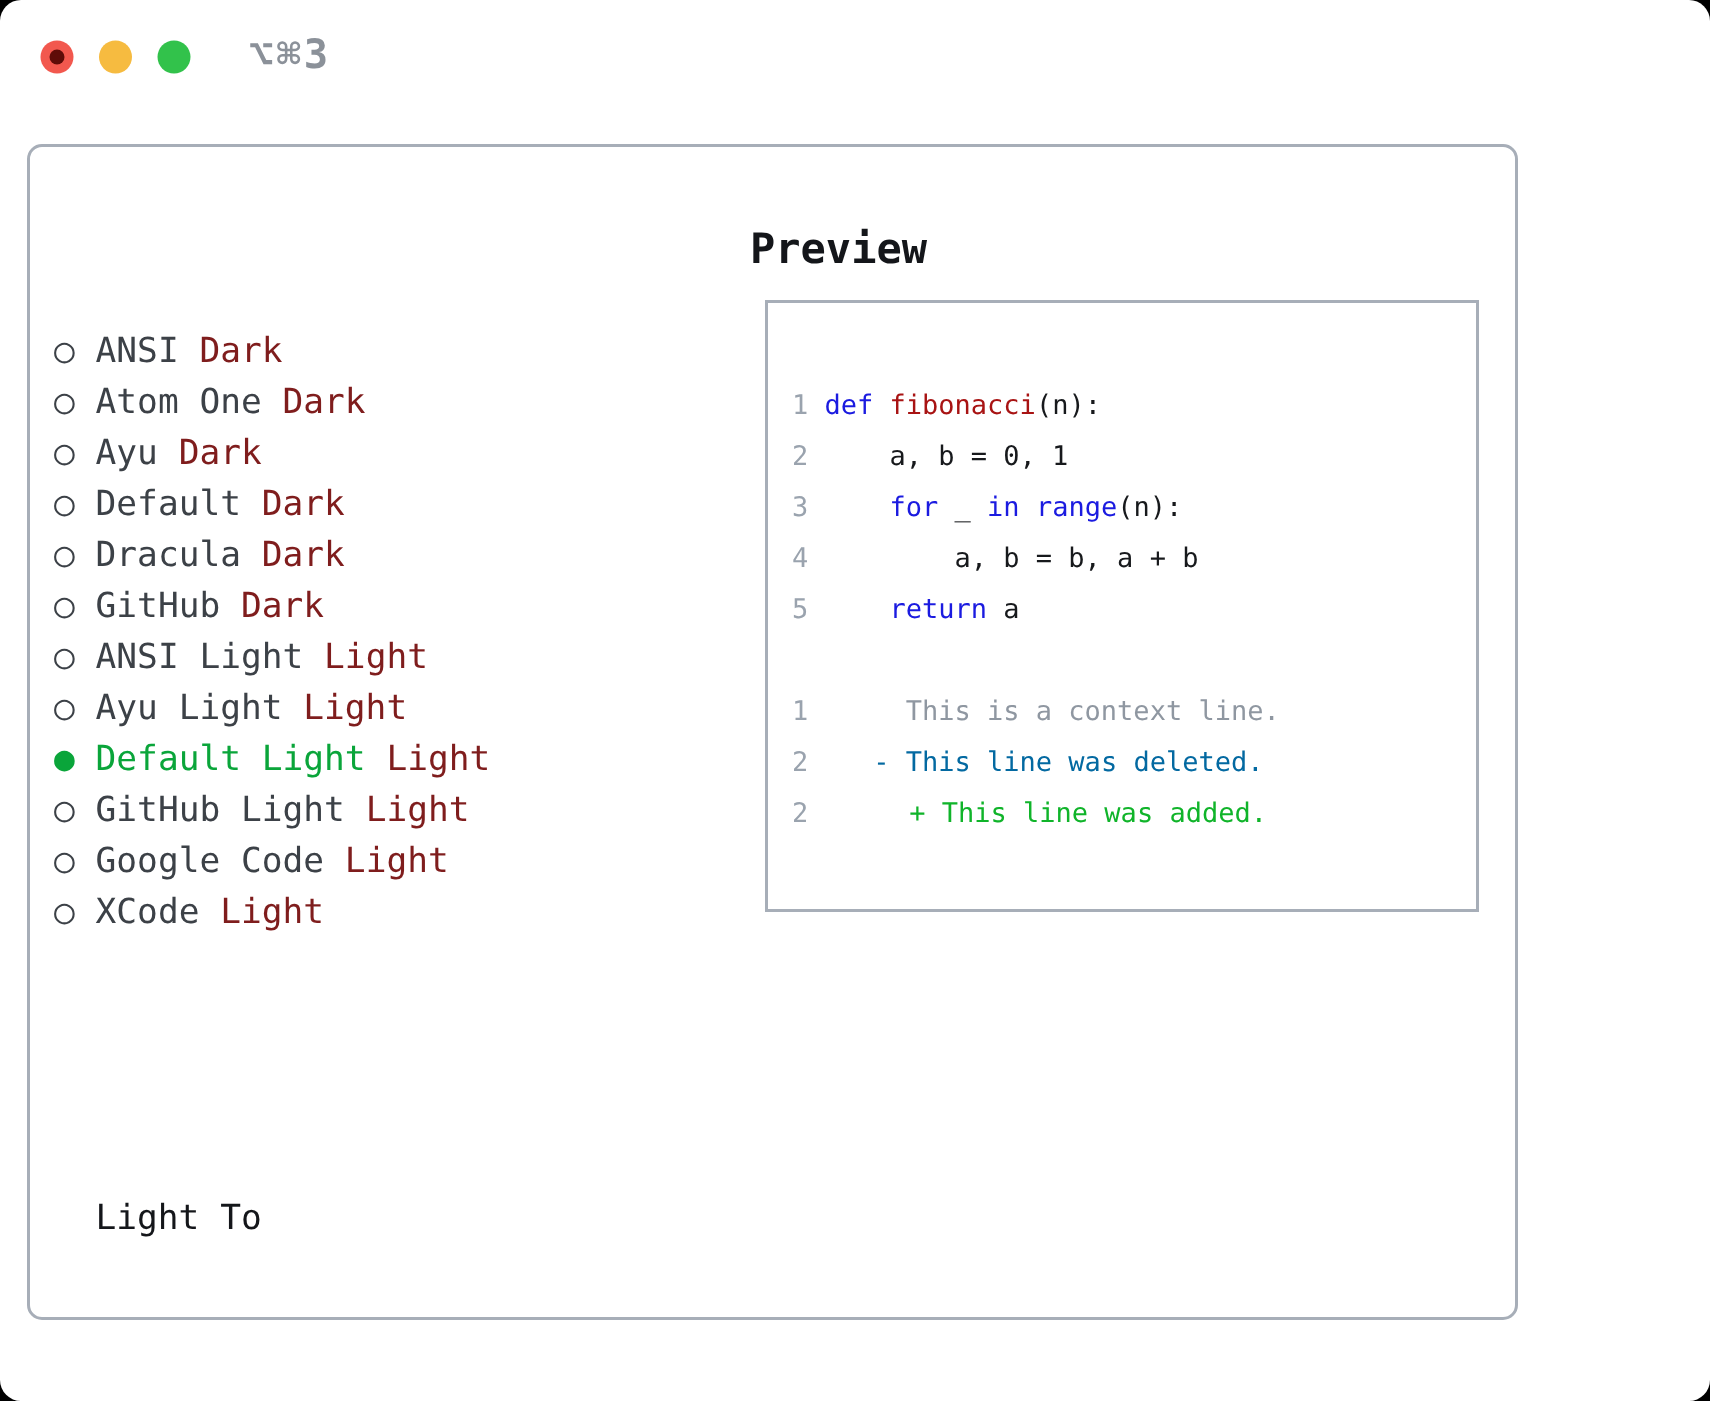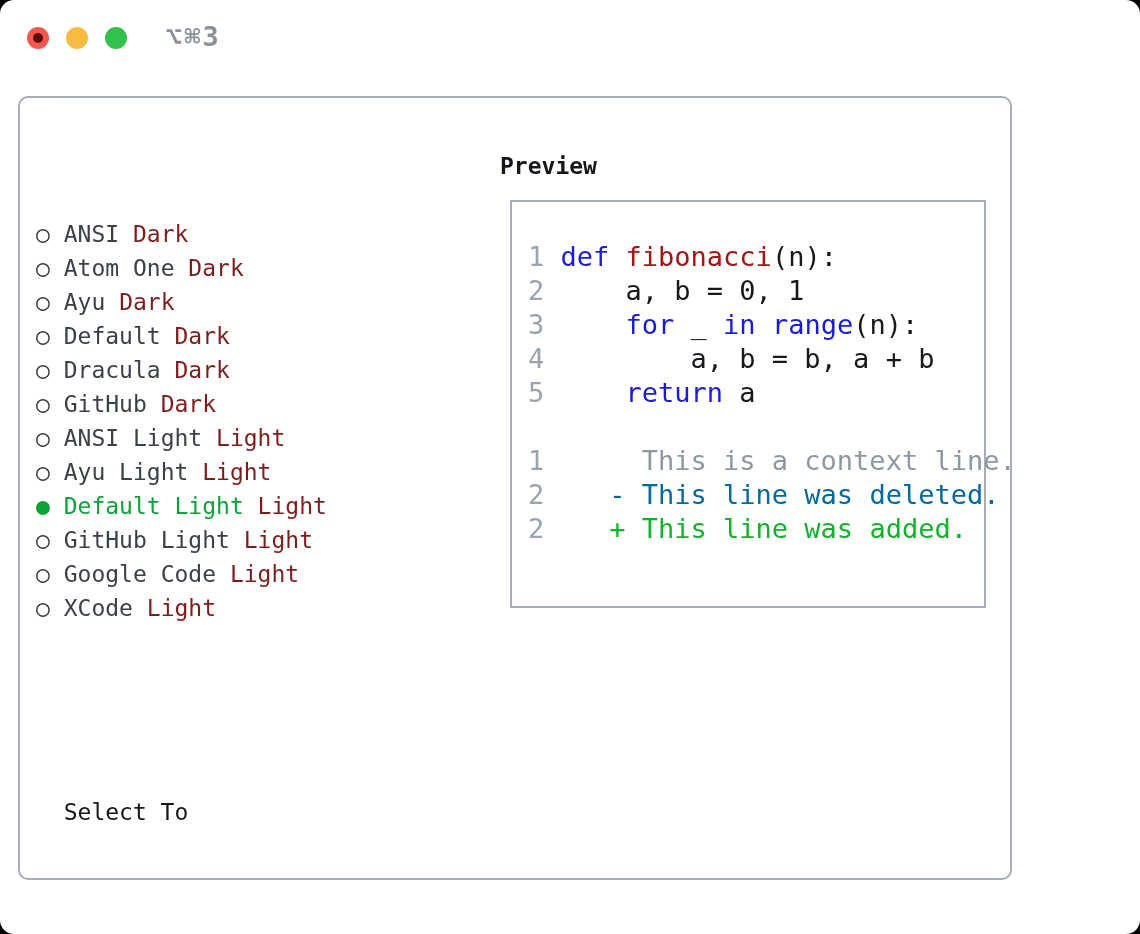--- a/index.html
+++ b/index.html
@@ -36,58 +36,58 @@
   }
   .row { height:34px; }
   .header-row { font-weight:bold; color:#14161a; }
   .apply-header { color:#14161a; padding-left:2ch; }
   .muted { color:#7f1d1d; }
   .sel { color:#0aa53a; }
 
   
   #preview-header {
     position:absolute; left:500px; top:149px; height:34px; line-height:34px;
-    font-size:23px; font-weight:bold; color:#14161a;
+    font-size:28px; font-weight:bold; color:#14161a;
   }
   #preview-box {
     position:absolute; left:510px; top:200px; width:472px; height:404px;
     border:2px solid #a7aeb8;
   }
   #code {
-    position:absolute; left:528px; top:240px; margin:0;
-    font-size:27px; line-height:34px; white-space:pre; color:#17191c;
+    position:absolute; left:528px; top:254px; margin:0;
+    font-size:18px; line-height:34px; white-space:pre; color:#17191c;
   }
   .code-line { height:34px; }
   .num   { color:#9aa3ae; }
   .kw    { color:#1b1be0; }
   .fn    { color:#a81313; }
   .plain { color:#17191c; }
   .ctx   { color:#8f97a1; }
   .del   { color:#0369a1; }
-  .add   { color:#10b42a; }
+  .add   { color:#10b42a;margin-left:24px; }
 </style>
 </head>
 <body>
 
 <div id="window">
 
   <div class="light" id="light-close">
     <span class="inner-dot"></span>
   </div>
   <div class="light" id="light-min"></div>
   <div class="light" id="light-zoom"></div>
 
   <div id="window-title">⌥⌘3</div>
 
   <div id="panel"></div>
 
   <div id="left-col">
     <div id="theme-items"><div class="row"><span>○</span> <span>ANSI</span> <span class="muted">Dark</span></div><div class="row"><span>○</span> <span>Atom One</span> <span class="muted">Dark</span></div><div class="row"><span>○</span> <span>Ayu</span> <span class="muted">Dark</span></div><div class="row"><span>○</span> <span>Default</span> <span class="muted">Dark</span></div><div class="row"><span>○</span> <span>Dracula</span> <span class="muted">Dark</span></div><div class="row"><span>○</span> <span>GitHub</span> <span class="muted">Dark</span></div><div class="row"><span>○</span> <span>ANSI Light</span> <span class="muted">Light</span></div><div class="row"><span>○</span> <span>Ayu Light</span> <span class="muted">Light</span></div><div class="row"><span class="sel">●</span> <span class="sel">Default Light</span> <span class="muted">Light</span></div><div class="row"><span>○</span> <span>GitHub Light</span> <span class="muted">Light</span></div><div class="row"><span>○</span> <span>Google Code</span> <span class="muted">Light</span></div><div class="row"><span>○</span> <span>XCode</span> <span class="muted">Light</span></div></div>
     <div class="row blank"></div>
-    <div class="row apply-header">Select To</div>
+    <div class="row apply-header">Light To</div>
     
     
     
     
   </div>
 
   <div id="preview-header">Preview</div>
   <div id="preview-box"></div>
   <pre id="code"><div class="code-line"><span class="num">1</span><span class="plain"> </span><span class="kw">def</span><span class="plain"> </span><span class="fn">fibonacci</span><span class="plain">(n):</span></div><div class="code-line"><span class="num">2</span><span class="plain">     a, b = 0, 1</span></div><div class="code-line"><span class="num">3</span><span class="plain">     </span><span class="kw">for</span><span class="plain"> _ </span><span class="kw">in</span><span class="plain"> </span><span class="kw">range</span><span class="plain">(n):</span></div><div class="code-line"><span class="num">4</span><span class="plain">         a, b = b, a + b</span></div><div class="code-line"><span class="num">5</span><span class="plain">     </span><span class="kw">return</span><span class="plain"> a</span></div><div class="code-line"></div><div class="code-line"><span class="num">1</span><span class="ctx">      This is a context line.</span></div><div class="code-line"><span class="num">2</span><span class="plain">    </span><span class="del">- This line was deleted.</span></div><div class="code-line"><span class="num">2</span><span class="plain">    </span><span class="add">+ This line was added.</span></div></pre>
 

